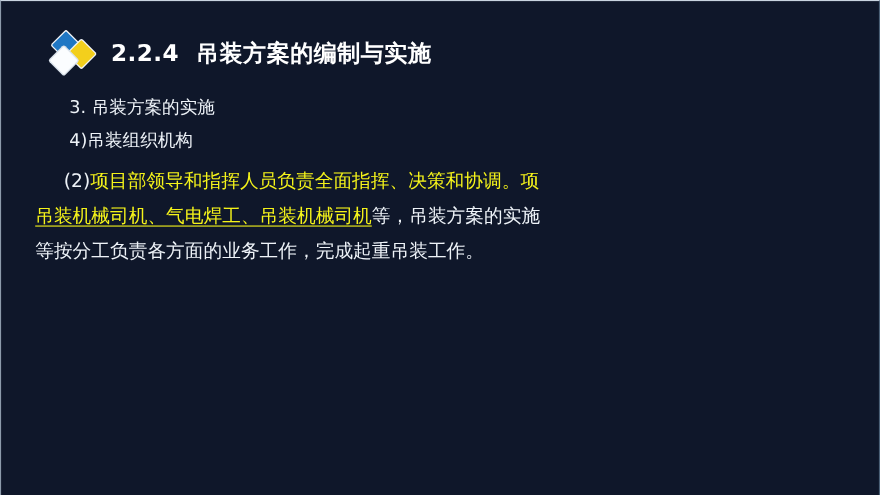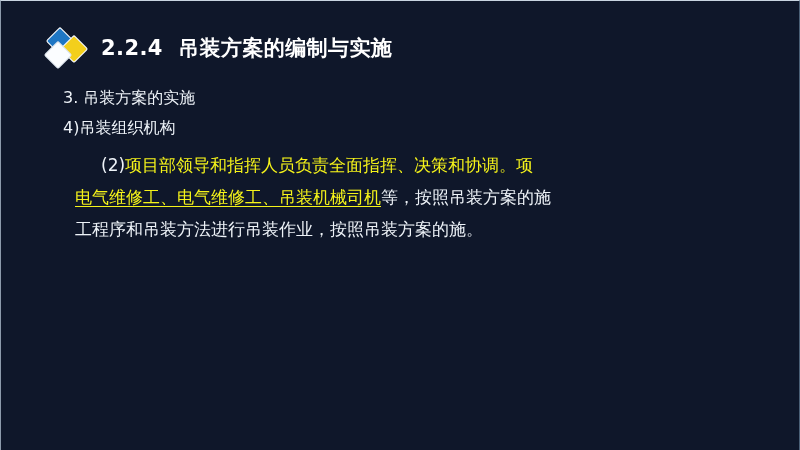--- a/index.html
+++ b/index.html
@@ -75,21 +75,21 @@
   .head-line {
     color: #eef3f8;
     font-size: 16px;
     line-height: 30px;
     padding-left: 62px;
     white-space: pre;
   }
 
   #paragraph {
     margin-top: 6px;
-    padding-left: 74px;
+    padding-left: 31px;
     padding-right: 205px;
     font-size: 17px;
     line-height: 32px;
     color: #eef3f8;
     text-align: left;
   }
   #paragraph .pline {
     white-space: pre;
   }
   #paragraph .pline.indent {
@@ -118,19 +118,19 @@
   </div>
 
   <div id="body-area">
 
     <div class="head-line">3. 吊装方案的实施</div>
 
     <div class="head-line">4)吊装组织机构</div>
 
     <div id="paragraph">
         <div class="pline indent"><span class="w">(2)</span><span class="y">项目部领导和指挥人员负责全面指挥、决策和协调。项</span></div>
-        <div class="pline"><span class="y u">电气维修工、电气维修工、吊装机械司机</span><span class="w">等，按照吊装方案的施</span></div>
-        <div class="pline"><span class="w">工程序和吊装方法进行吊装作业，按照吊装方案的施。</span></div>
+        <div class="pline"><span class="y u">吊装机械司机、气电焊工、吊装机械司机</span><span class="w">等，吊装方案的实施</span></div>
+        <div class="pline"><span class="w">等按分工负责各方面的业务工作，完成起重吊装工作。</span></div>
       </div>
 
   </div>
 
 </div>
 
 </body></html>

